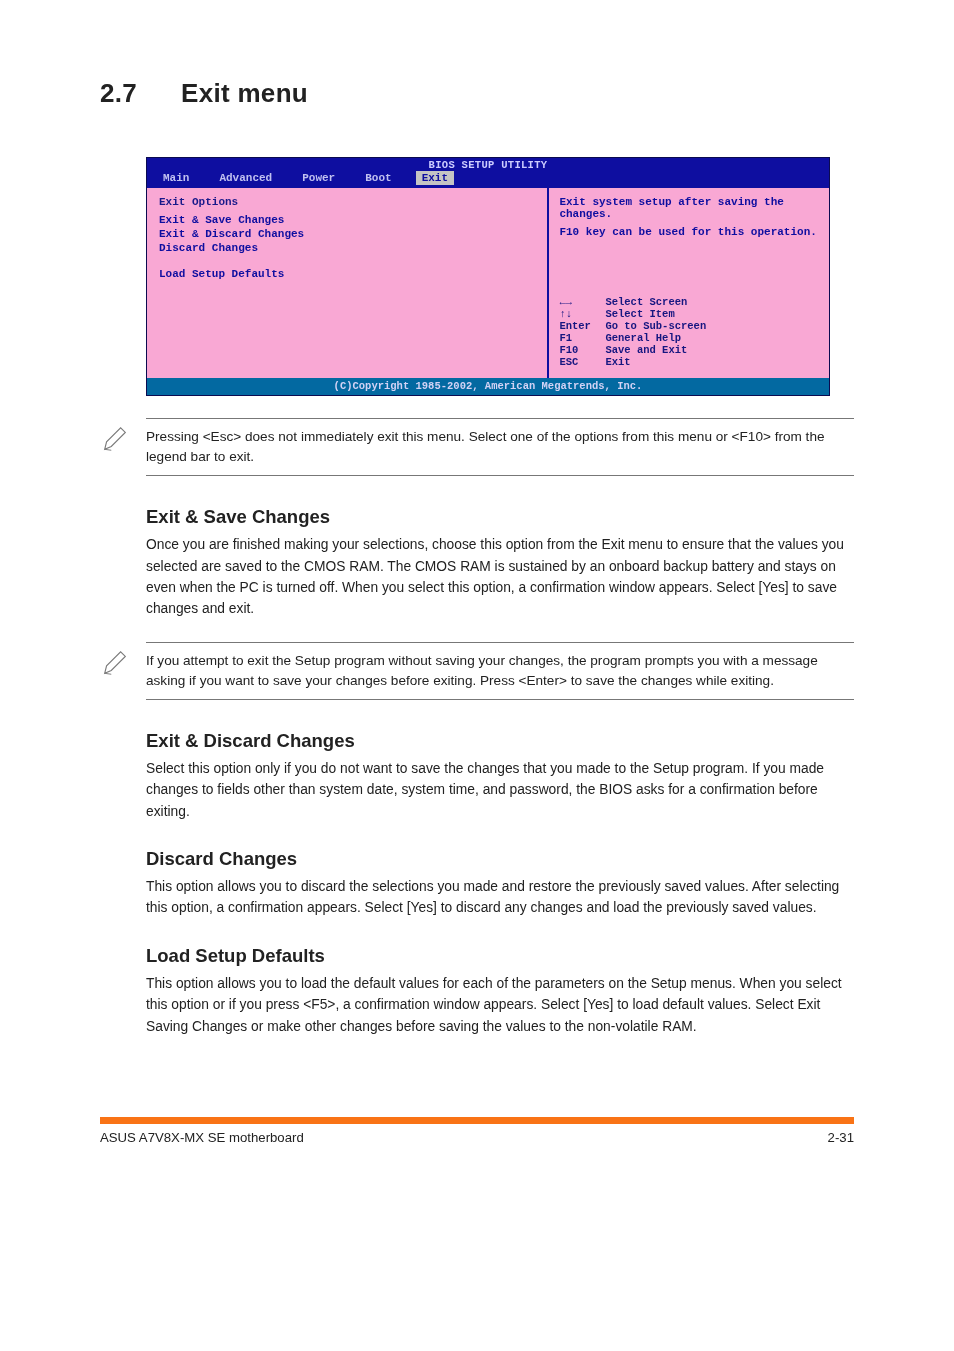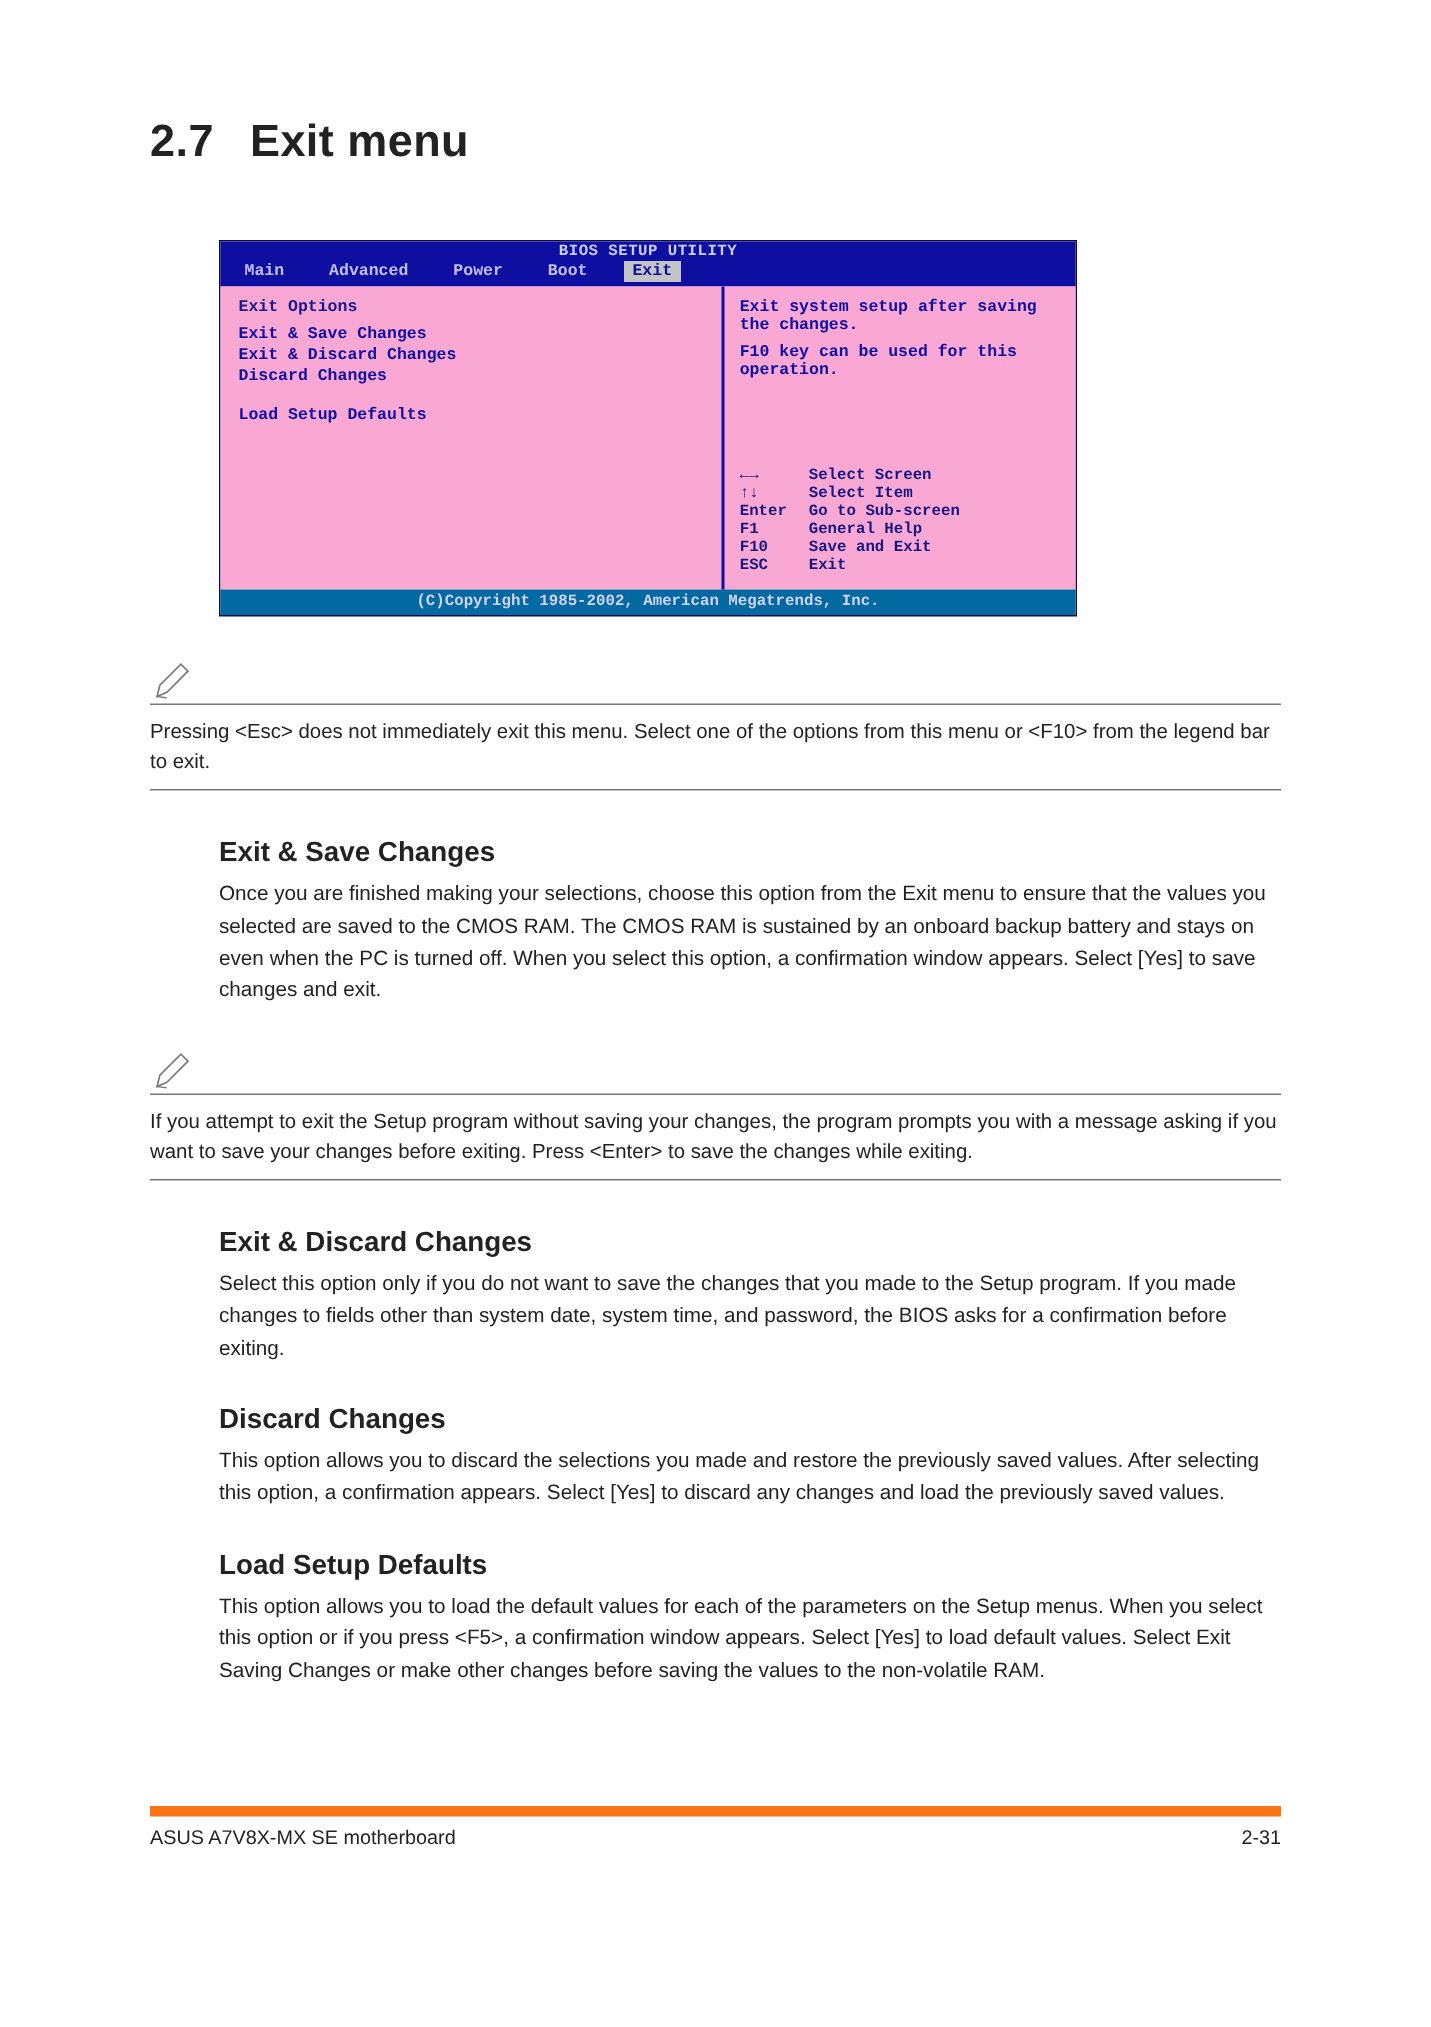--- a/index.html
+++ b/index.html
@@ -8,41 +8,42 @@
   font-family: "Helvetica Neue", Arial, sans-serif;
   color: #222;
   width: 954px;
 }
 .page {
   padding: 78px 100px 36px;
 }
 .heading {
   font-family: "Arial Black", "Helvetica Neue", sans-serif;
   font-weight: 900;
-  font-size: 30px;
+  font-size: 26px;
   letter-spacing: 0.3px;
   margin: 0 0 8px;
   display: flex;
   align-items: center;
+  gap: 20px;
 }
 .heading .num {
   font-family: Arial, sans-serif;
   font-weight: 900;
   margin-right: 24px;
 }
 .intro {
   font-size: 13.8px;
   line-height: 1.5;
   margin: 12px 0 26px;
   padding-left: 46px;
 }
 
 .bios-box {
   margin-left: 46px;
-  width: 572px;
+  width: 684px;
   border: 1px solid #0b0b50;
   box-sizing: border-box;
   font-family: "Courier New", monospace;
   font-weight: bold;
   font-size: 11px;
   margin-top: 48px;
 }
 .bios-titlebar {
   background: #0e0ea0;
   color: #ccccff;
@@ -94,21 +95,20 @@
   background: #0369a1;
   color: #d2d2f5;
   text-align: center;
   font-size: 10.5px;
   padding: 2px 0 3px;
 }
 
 .note-block {
   display: flex;
   margin: 22px 0 30px 0;
-  flex-direction: column;
 }
 .note-icon {
   width: 46px;
   padding-top: 6px;
 }
 .note-icon svg { display: block; }
 .note-text {
   flex: 1;
   font-size: 13.6px;
   line-height: 1.48;

